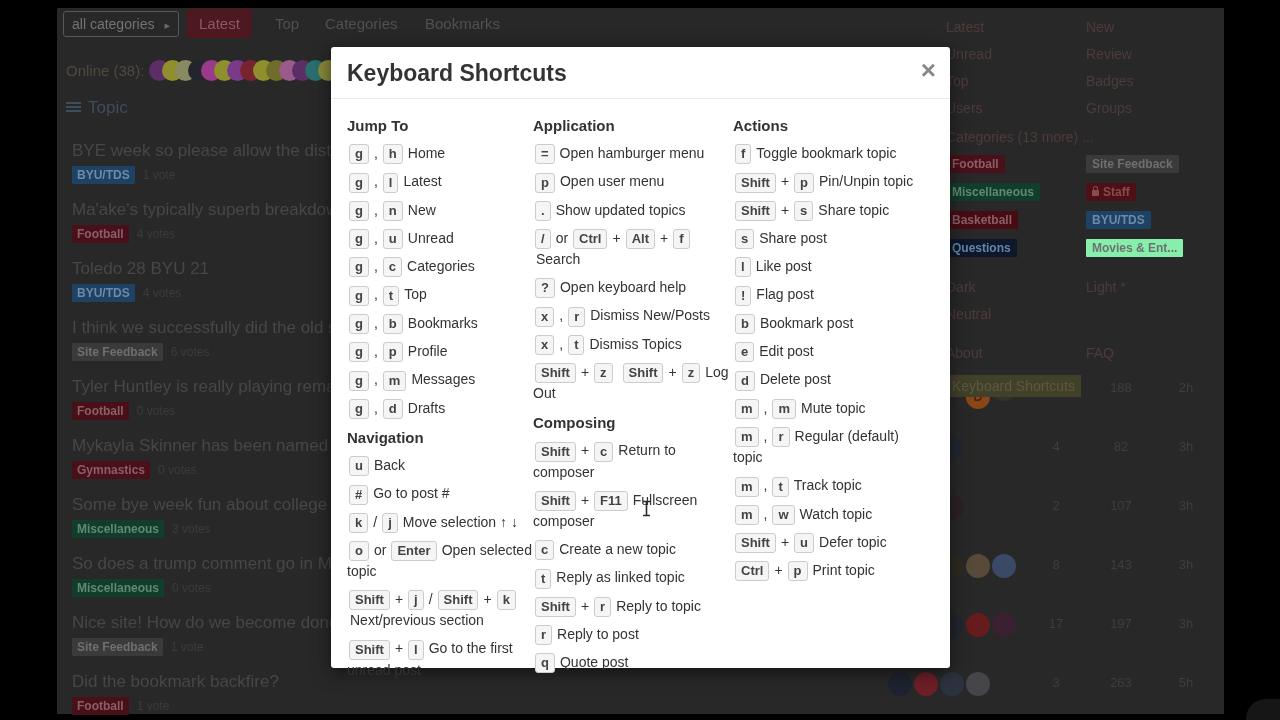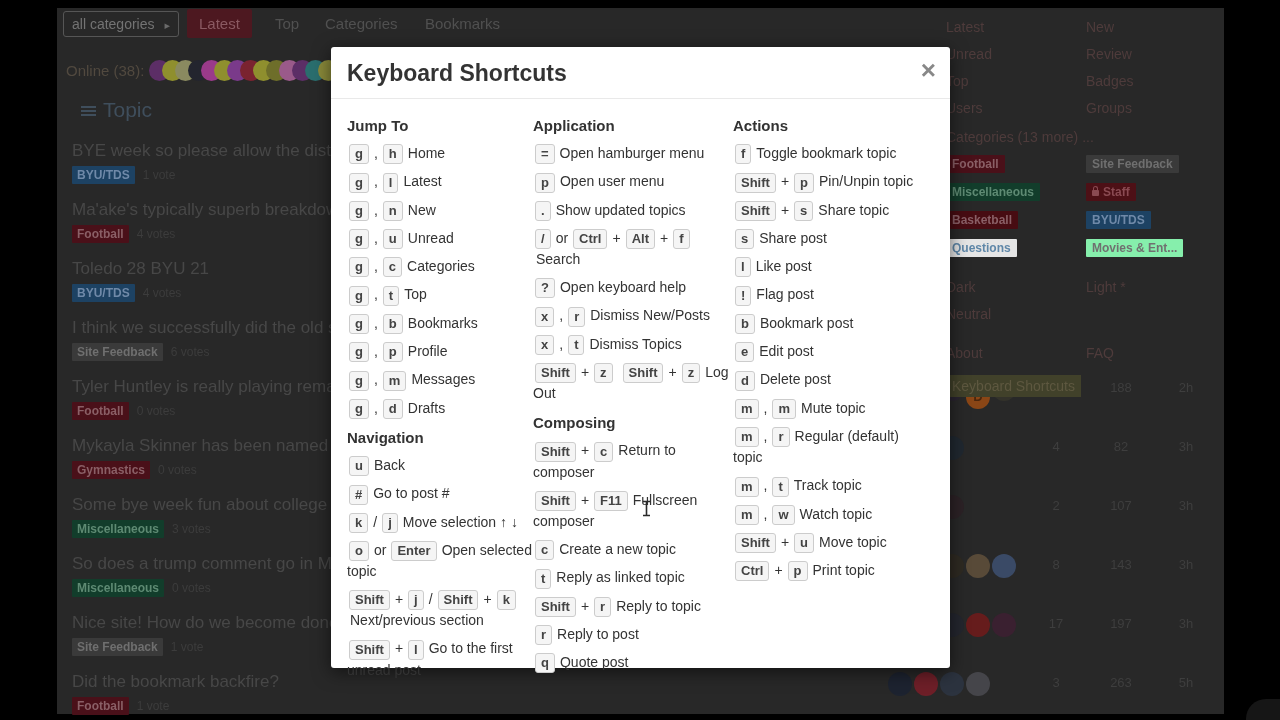--- a/index.html
+++ b/index.html
@@ -13,21 +13,21 @@
     border-radius:3px;color:#737373;font-size:14px;cursor:pointer;}
   #cat-filter .arrow{margin-left:10px;font-size:11px;color:#6a6a6a;}
   .nav-tab{position:absolute;top:1px;padding:6px 12px;font-size:15px;color:#505050;border-radius:2px;cursor:pointer;}
 
   
   #online-row{position:absolute;left:9px;top:52px;height:24px;white-space:nowrap;}
   #online-label{color:#51493f;font-size:15px;vertical-align:middle;}
   .oav{display:inline-block;width:21px;height:21px;border-radius:50%;margin-right:-8px;vertical-align:middle;}
 
   
-  #topic-header{position:absolute;left:24px;top:90px;color:#3f4e5c;font-size:21px;}
+  #topic-header{position:absolute;left:9px;top:90px;color:#3f4e5c;font-size:17px;}
   .flt-icon{display:inline-block;vertical-align:-1px;margin-right:7px;}
   .flt-icon i{display:block;width:15px;height:2px;background:#3f4e5c;margin:2px 0;}
   .topic-row{position:absolute;left:15px;}
   .t-title{font-size:17px;color:#474747;white-space:nowrap;cursor:pointer;}
   .t-meta{margin-top:4px;white-space:nowrap;}
   .t-badge{display:inline-block;font-size:12px;font-weight:bold;padding:2px 5px;border-radius:1px;cursor:pointer;}
   .t-votes{font-size:12px;color:#3c3c3c;margin-left:8px;}
   .posters{position:absolute;white-space:nowrap;}
   .pav{display:inline-block;width:24px;height:24px;border-radius:50%;margin-right:2px;text-align:center;
     line-height:24px;font-size:13px;font-weight:bold;color:rgba(0,0,0,.45);}
@@ -187,21 +187,21 @@
           </div>
           <div class="m-badge-row">
             <span class="m-col1"><span class="m-badge" style="background: rgb(18, 61, 43); color: rgb(94, 138, 115);">Miscellaneous</span></span>
             <span><span class="m-badge" style="background: rgb(77, 16, 22); color: rgb(138, 74, 82);"><span class="lock-icon"></span>Staff</span></span>
           </div>
           <div class="m-badge-row">
             <span class="m-col1"><span class="m-badge" style="background: rgb(71, 12, 18); color: rgb(138, 95, 102);">Basketball</span></span>
             <span><span class="m-badge" style="background: rgb(29, 66, 99); color: rgb(111, 137, 168);">BYU/TDS</span></span>
           </div>
           <div class="m-badge-row">
-            <span class="m-col1"><span class="m-badge" style="background: #e5e5e5; color: rgb(95, 135, 168);">Questions</span></span>
+            <span class="m-col1"><span class="m-badge" style="background: #0f172a; color: rgb(95, 135, 168);">Questions</span></span>
             <span><span class="m-badge" style="background: #86efac; color: rgb(112, 112, 112);">Movies &amp; Ent...</span></span>
           </div>
         </div>
       <div class="spacer"></div>
       <div id="menu-themes">
           <div class="m-grid">
             <span class="m-col1"><span class="m-link">Dark</span></span>
             <span><span class="m-link">Light *</span></span>
           </div>
           <div class="m-grid">
@@ -273,21 +273,21 @@
           <div class="kb-row"><kbd>s</kbd><span class="sep">Share post</span></div>
           <div class="kb-row"><kbd>l</kbd><span class="sep">Like post</span></div>
           <div class="kb-row"><kbd>!</kbd><span class="sep">Flag post</span></div>
           <div class="kb-row"><kbd>b</kbd><span class="sep">Bookmark post</span></div>
           <div class="kb-row"><kbd>e</kbd><span class="sep">Edit post</span></div>
           <div class="kb-row"><kbd>d</kbd><span class="sep">Delete post</span></div>
           <div class="kb-row"><kbd>m</kbd><span class="sep">,</span><kbd>m</kbd><span class="sep">Mute topic</span></div>
           <div class="kb-row"><kbd>m</kbd><span class="sep">,</span><kbd>r</kbd><span class="sep">Regular (default) topic</span></div>
           <div class="kb-row"><kbd>m</kbd><span class="sep">,</span><kbd>t</kbd><span class="sep">Track topic</span></div>
           <div class="kb-row"><kbd>m</kbd><span class="sep">,</span><kbd>w</kbd><span class="sep">Watch topic</span></div>
-          <div class="kb-row"><kbd>Shift</kbd><span class="sep">+</span><kbd>u</kbd><span class="sep">Move topic</span></div>
+          <div class="kb-row"><kbd>Shift</kbd><span class="sep">+</span><kbd>u</kbd><span class="sep">Defer topic</span></div>
           <div class="kb-row"><kbd>Ctrl</kbd><span class="sep">+</span><kbd>p</kbd><span class="sep">Print topic</span></div>
         </div>
       </div>
   </div>
 
   <svg id="text-cursor" width="11" height="17" viewBox="0 0 11 17">
     <path d="M2 1.5 H9 M5.5 1.5 V15.5 M2 15.5 H9" stroke="#2a2a2a" stroke-width="1.6" fill="none"></path>
   </svg>
 
   <div id="video-corner"></div>

